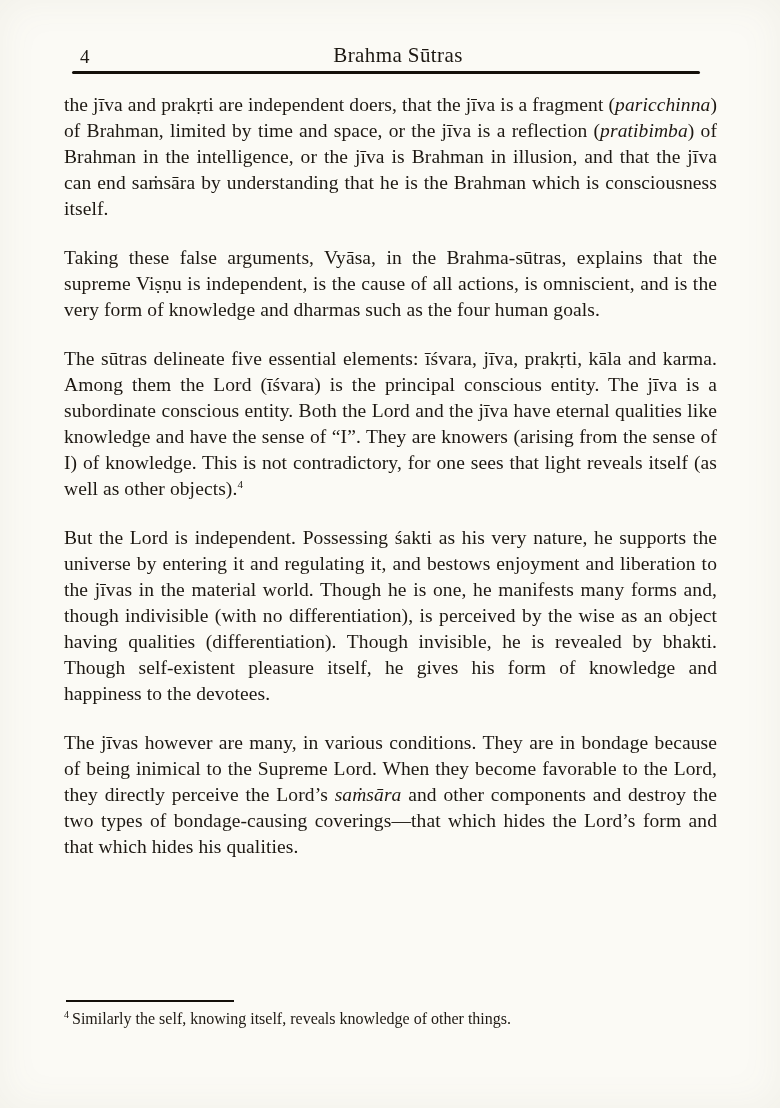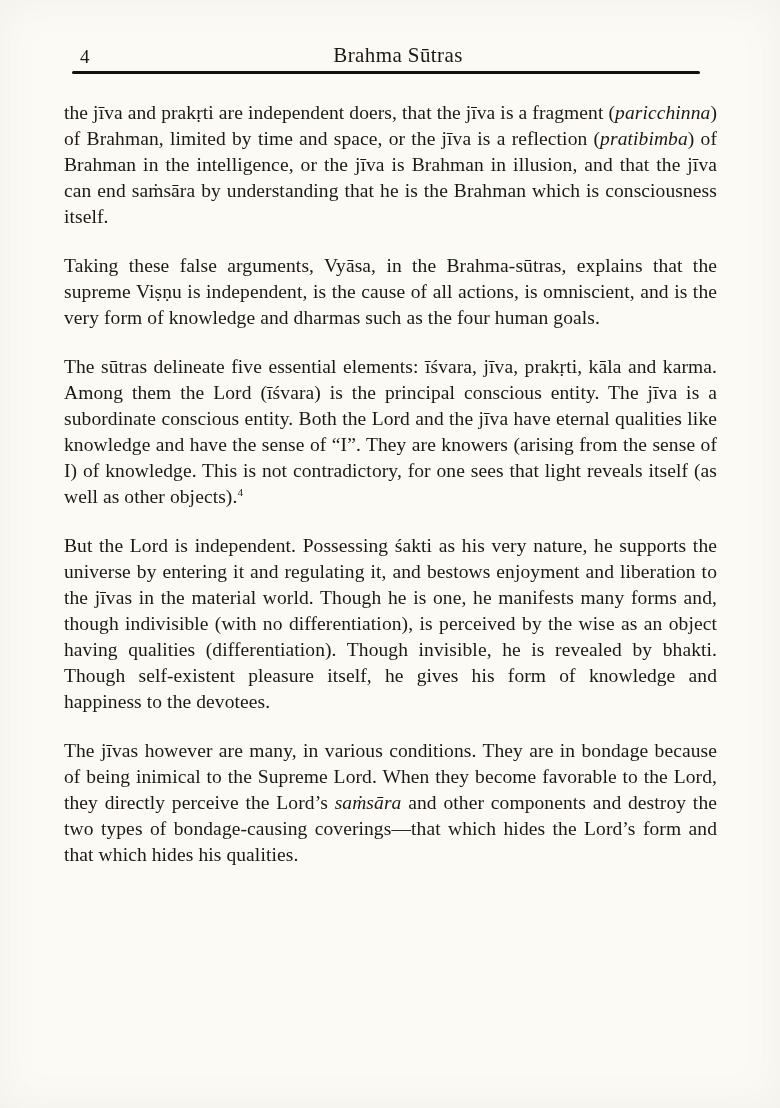--- a/index.html
+++ b/index.html
@@ -53,21 +53,21 @@
     position: absolute;
     top: 92px;
     left: 64px;
     width: 653px;
     font-size: 19.5px;
     line-height: 26px;
     text-align: justify;
     letter-spacing: 0.1px;
   }
   .body-text p {
-    margin: 8px 0 23px 0;
+    margin: 0 0 23px 0;
   }
   .body-text i {
     font-style: italic;
   }
   .body-text sup {
     font-size: 11px;
     line-height: 0;
     vertical-align: super;
   }
   .footnote-section {
@@ -107,14 +107,18 @@
   <div class="header-rule"></div>
 
   <main class="body-text">
       <p><span>the jīva and prakṛti are independent doers, that the jīva is a fragment (</span><i>paricchinna</i><span>) of Brahman, limited by time and space, or the jīva is a reflection (</span><i>pratibimba</i><span>) of Brahman in the intelligence, or the jīva is Brahman in illusion, and that the jīva can end saṁsāra by understanding that he is the Brahman which is consciousness itself.</span></p>
       <p><span>Taking these false arguments, Vyāsa, in the Brahma-sūtras, explains that the supreme Viṣṇu is independent, is the cause of all actions, is omniscient, and is the very form of knowledge and dharmas such as the four human goals.</span></p>
       <p><span>The sūtras delineate five essential elements: īśvara, jīva, prakṛti, kāla and karma. Among them the Lord (īśvara) is the principal conscious entity. The jīva is a subordinate conscious entity. Both the Lord and the jīva have eternal qualities like knowledge and have the sense of “I”. They are knowers (arising from the sense of I) of knowledge. This is not contradictory, for one sees that light reveals itself (as well as other objects).</span><sup>4</sup></p>
       <p><span>But the Lord is independent. Possessing śakti as his very nature, he supports the universe by entering it and regulating it, and bestows enjoyment and liberation to the jīvas in the material world. Though he is one, he manifests many forms and, though indivisible (with no differentiation), is perceived by the wise as an object having qualities (differentiation). Though invisible, he is revealed by bhakti. Though self-existent pleasure itself, he gives his form of knowledge and happiness to the devotees.</span></p>
       <p><span>The jīvas however are many, in various conditions. They are in bondage because of being inimical to the Supreme Lord. When they become favorable to the Lord, they directly perceive the Lord’s </span><i>saṁsāra</i><span> and other components and destroy the two types of bondage-causing coverings—that which hides the Lord’s form and that which hides his qualities.</span></p>
     </main>
 
+  <div class="footnote-section">
+    <div class="footnote-rule"></div>
+    <p class="footnote-line"><sup>4</sup><span>Similarly the self, knowing itself, reveals knowledge of other things.</span></p>
+  </div>
 
 </div>
 
 </body></html>

